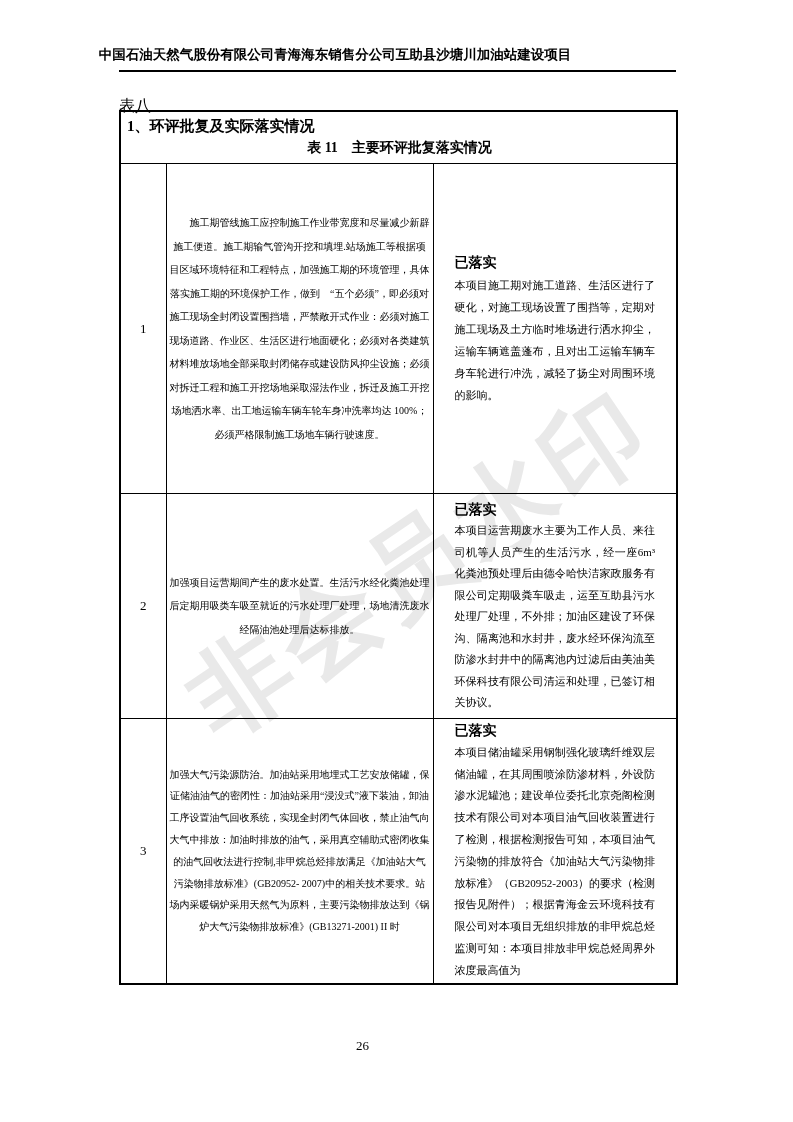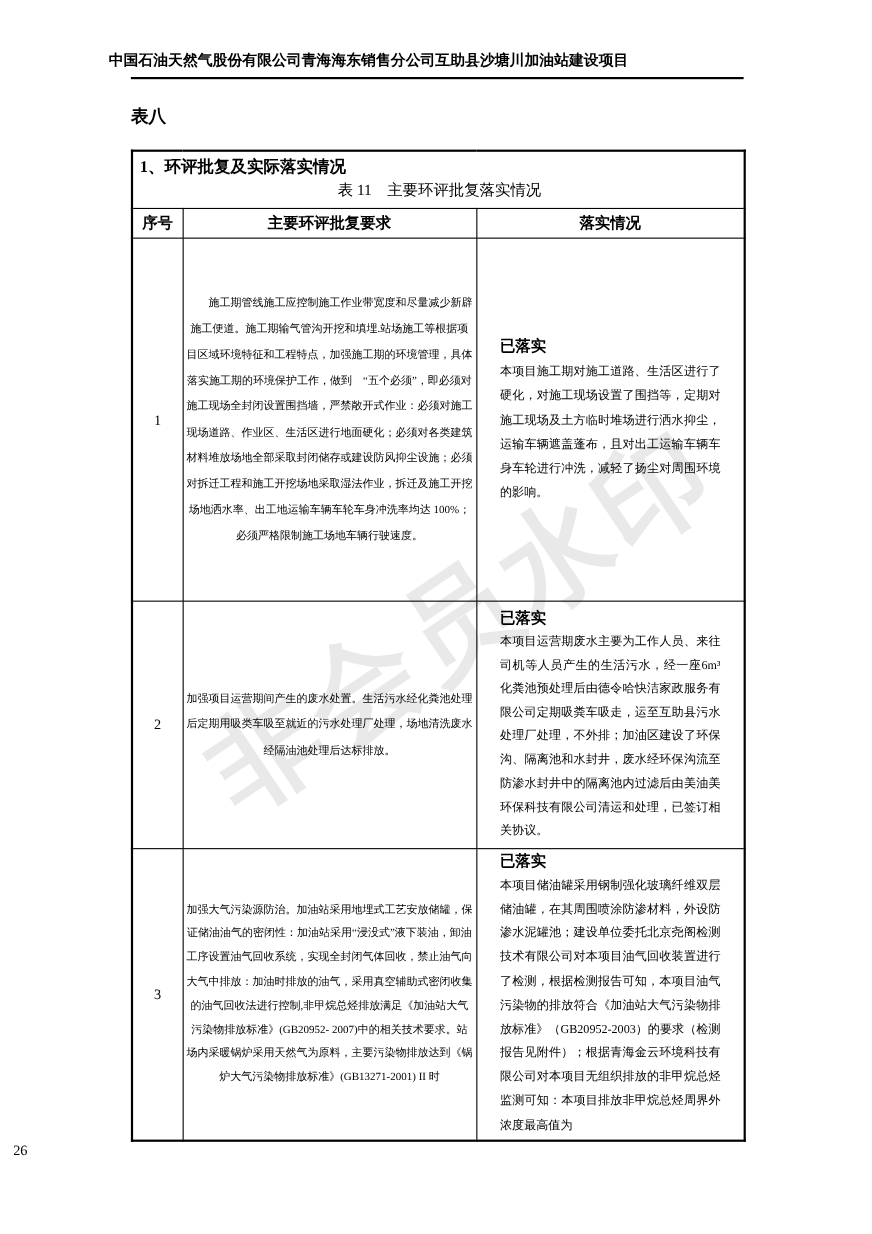--- a/index.html
+++ b/index.html
@@ -21,34 +21,34 @@
   .page-header {
     position:absolute; top:46px; left:0; width:670px;
     text-align:center; font-size:13.5px; font-weight:bold;
   }
   .header-rule {
     position:absolute; top:70px; left:119px; width:557px;
     border-top:2px solid #000;
   }
   .section-label {
     position:absolute; top:96px; left:119px;
-    font-size:16px; font-weight:bold;
+    font-size:16px; font-weight:normal;
   }
   table.main-table {
-    position:absolute; top:136px; left:119px; width:557px;
+    position:absolute; top:110px; left:119px; width:557px;
     border-collapse:collapse; table-layout:fixed;
     border:2px solid #000;
     background:transparent;
   }
   table.main-table td, table.main-table th {
     border:1px solid #000; overflow:hidden; background:transparent;
   }
   .title-cell { padding:3px 4px 2px 6px; }
   .tbl-title  { font-size:15px; font-weight:bold; text-align:left; line-height:22px; }
-  .tbl-caption{ font-size:14px; font-weight:normal; text-align:center; line-height:22px; padding-bottom:2px; }
+  .tbl-caption{ font-size:14px; font-weight:bold; text-align:center; line-height:22px; padding-bottom:2px; }
   tr.head-row th {
     height:27px; font-size:14px; font-weight:bold; text-align:center;
     vertical-align:middle;
   }
   td.no-cell {
     text-align:center; vertical-align:middle; font-size:13px;
     font-family:"Liberation Serif", serif;
   }
   td.req-cell {
     vertical-align:middle; padding:1px 3px;
@@ -58,22 +58,22 @@
   }
   .req-text.indent { text-indent:2em; }
   td.status-cell { vertical-align:middle; padding:1px 21px; }
   .status-head { font-size:14px; font-weight:bold; line-height:22px; text-align:left; }
   .status-body { font-size:11px; line-height:22px; text-align:justify; }
   .row-1 .req-text   { line-height:23.5px; }
   .row-2 .status-body, .row-2 .status-head { line-height:21.5px; }
   .row-3 .status-body, .row-3 .status-head { line-height:21.8px; }
   .row-3 .req-text   { line-height:21.8px; }
   .page-number {
-    position:absolute; top:1038px; left:12px; width:725px;
-    font-size:13px;
+    position:absolute; top:1038px; left:0; width:725px;
+    text-align:center; font-size:13px;
   }
 </style>
 </head>
 <body>
 
 <div class="watermark">非会员水印</div>
 
 <div class="content">
 
   <div class="page-header">中国石油天然气股份有限公司青海海东销售分公司互助县沙塘川加油站建设项目</div>
@@ -89,25 +89,20 @@
     </colgroup>
 
     <tbody>
         <tr>
       <td colspan="3" class="title-cell">
         <div class="tbl-title">1、环评批复及实际落实情况</div>
         <div class="tbl-caption">表 11　主要环评批复落实情况</div>
       </td>
     </tr>
 
-    <tr class="head-row">
-      <th>序号</th>
-      <th>主要环评批复要求</th>
-      <th>落实情况</th>
-    </tr>
 
     <tr class="row-1" style="height:330px">
       <td class="no-cell">1</td>
       <td class="req-cell">
         <div class="req-text indent">施工期管线施工应控制施工作业带宽度和尽量减少新辟施工便道。施工期输气管沟开挖和填埋.站场施工等根据项目区域环境特征和工程特点，加强施工期的环境管理，具体落实施工期的环境保护工作，做到　“五个必须”，即必须对施工现场全封闭设置围挡墙，严禁敞开式作业：必须对施工现场道路、作业区、生活区进行地面硬化；必须对各类建筑材料堆放场地全部采取封闭储存或建设防风抑尘设施；必须对拆迁工程和施工开挖场地采取湿法作业，拆迁及施工开挖场地洒水率、出工地运输车辆车轮车身冲洗率均达 100%；必须严格限制施工场地车辆行驶速度。</div>
       </td>
       <td class="status-cell">
         <div class="status-head">已落实</div>
         <div class="status-body">本项目施工期对施工道路、生活区进行了硬化，对施工现场设置了围挡等，定期对施工现场及土方临时堆场进行洒水抑尘，运输车辆遮盖蓬布，且对出工运输车辆车身车轮进行冲洗，减轻了扬尘对周围环境的影响。</div>
       </td>

